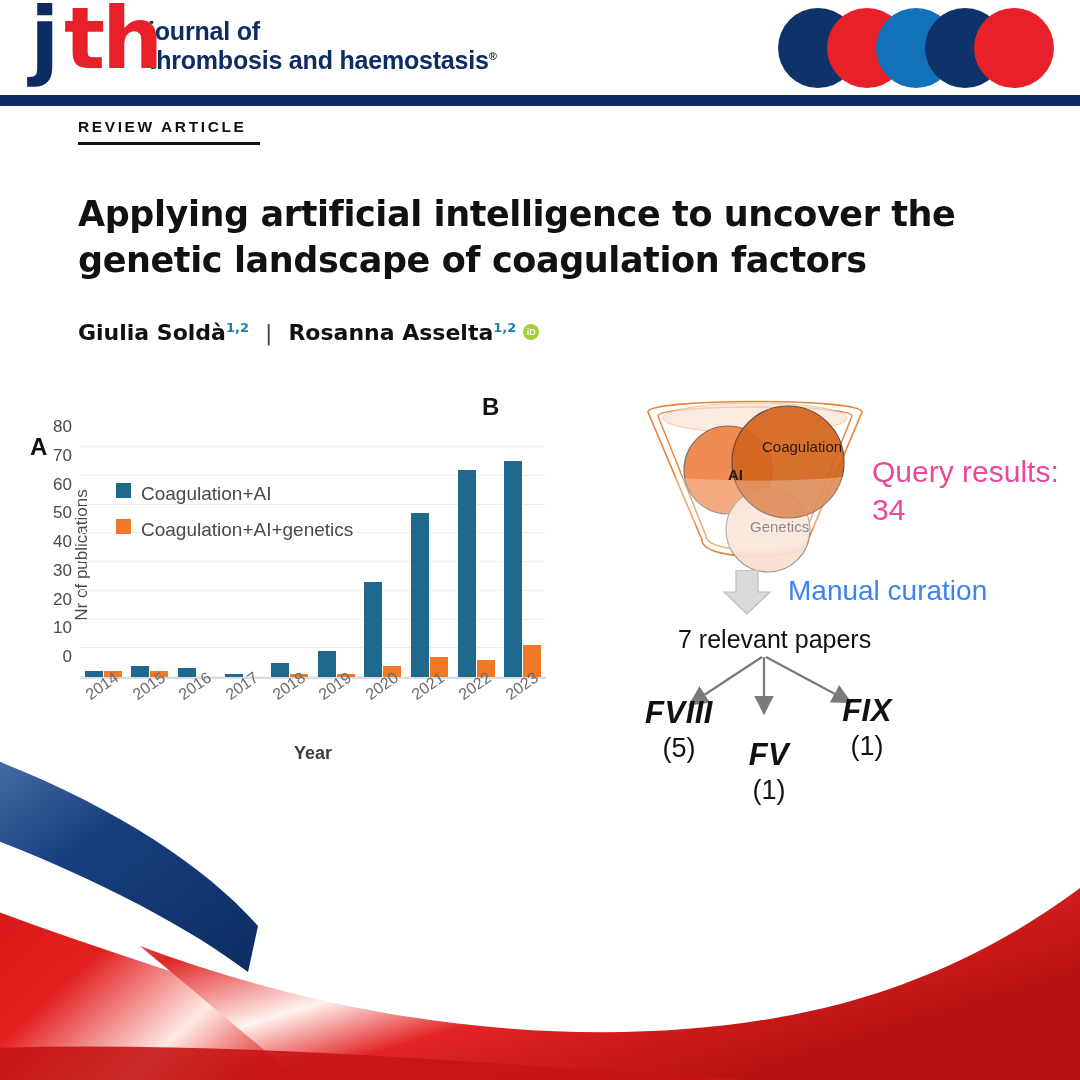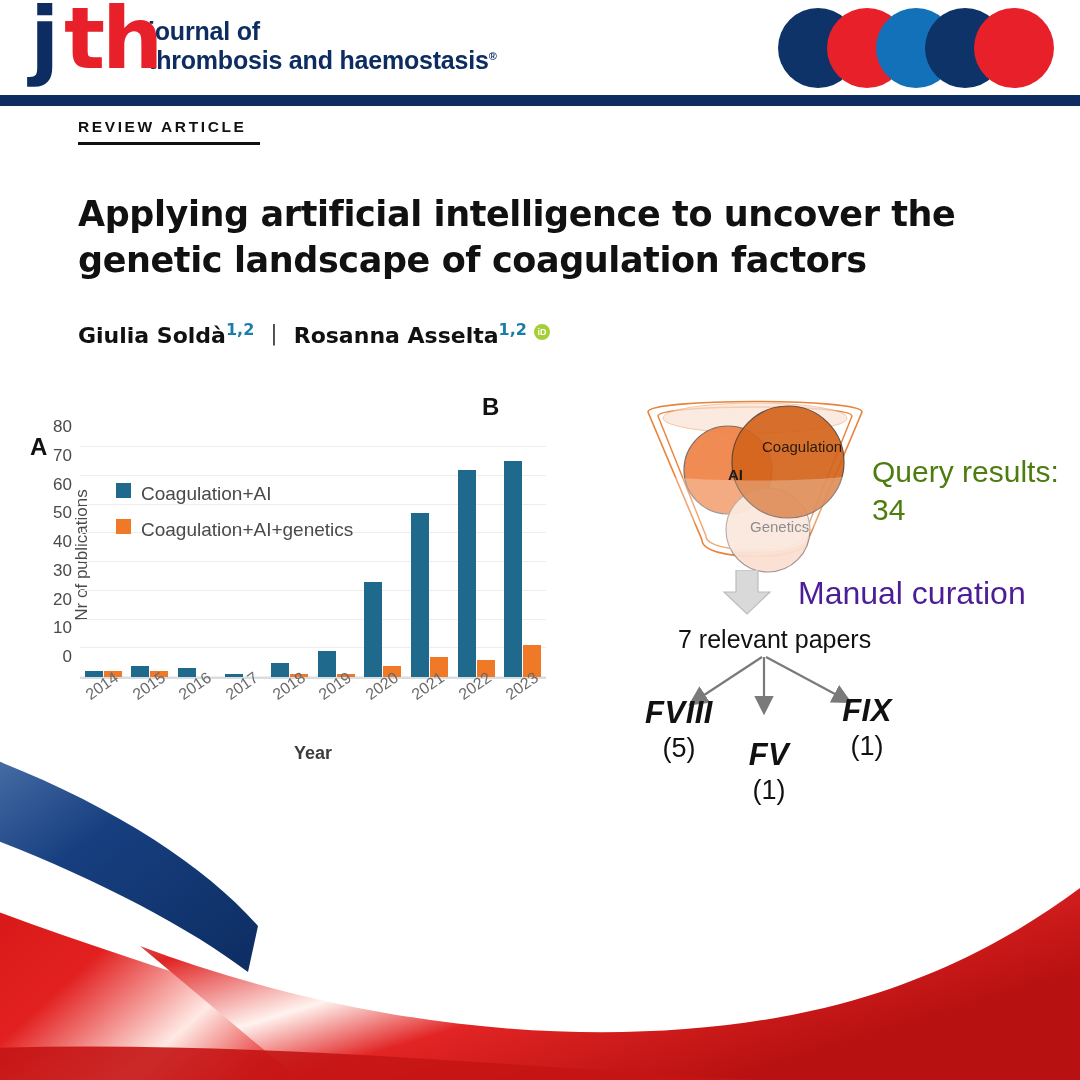--- a/index.html
+++ b/index.html
@@ -47,21 +47,21 @@
     font-weight:bold; font-size:35px; line-height:1.30; color:#111;
     letter-spacing:-0.4px;
   }
 
   #authors {
     position:absolute; left:78px; top:320px;
     font-family:"DejaVu Sans", sans-serif;
     font-weight:bold; font-size:22px; color:#111;
     display:flex; align-items:flex-start; gap:0px;
   }
-  #authors sup { color:#1a7fa8; font-size:16px; font-weight:bold; }
+  #authors sup { color:#1a7fa8; font-size:13px; font-weight:bold; }
   .author-sep { color:#444; font-weight:normal; margin:0 16px; }
   #orcid {
     display:inline-block; width:16px; height:16px; border-radius:50%;
     background:#a6ce39; margin-left:7px; position:relative; top:4px;
   }
   #orcid::after{
     content:"iD"; position:absolute; left:0; top:0; width:16px; height:16px;
     color:#fff; font-size:9px; font-weight:bold; line-height:16px; text-align:center;
     font-family:"Liberation Sans",sans-serif;
   }
@@ -119,25 +119,25 @@
   
   #panelB { position:absolute; left:600px; top:0px; width:470px; height:480px; }
   #funnel { position:absolute; left:40px; top:5px; width:230px; height:200px; }
   .venn-label { position:absolute; font-family:"Liberation Sans",sans-serif; pointer-events:none; }
   #lbl-ai { left:88px; top:76px; font-size:15px; font-weight:bold; color:#1c1c1c; }
   #lbl-coag { left:122px; top:48px; font-size:15px; color:#2b1a0d; }
   #lbl-gen { left:110px; top:128px; font-size:15px; color:#8d8d8d; }
 
   #query-results {
     position:absolute; left:272px; top:68px; width:200px;
-    font-size:30px; color:#4d7c0f; line-height:1.28; font-family:"Liberation Sans",sans-serif;
+    font-size:30px; color:#ec4899; line-height:1.28; font-family:"Liberation Sans",sans-serif;
   }
   #manual-curation {
-    position:absolute; left:198px; top:190px;
-    font-size:32px; color:#4c1d95; font-family:"Liberation Sans",sans-serif; white-space:nowrap;
+    position:absolute; left:188px; top:190px;
+    font-size:28px; color:#3b82f6; font-family:"Liberation Sans",sans-serif; white-space:nowrap;
   }
   #relevant-papers {
     position:absolute; left:78px; top:240px;
     font-size:25px; color:#111; font-family:"Liberation Sans",sans-serif; white-space:nowrap;
   }
   .factor { position:absolute; text-align:center; font-family:"Liberation Sans",sans-serif; color:#111; }
   .factor .fname { font-size:31px; font-style:italic; font-weight:bold; letter-spacing:0.5px;}
   .factor .fcount { font-size:27px; margin-top:2px; }
   #factor-fviii { left:24px; top:310px; width:110px; }
   #factor-fv { left:124px; top:352px; width:90px; }

